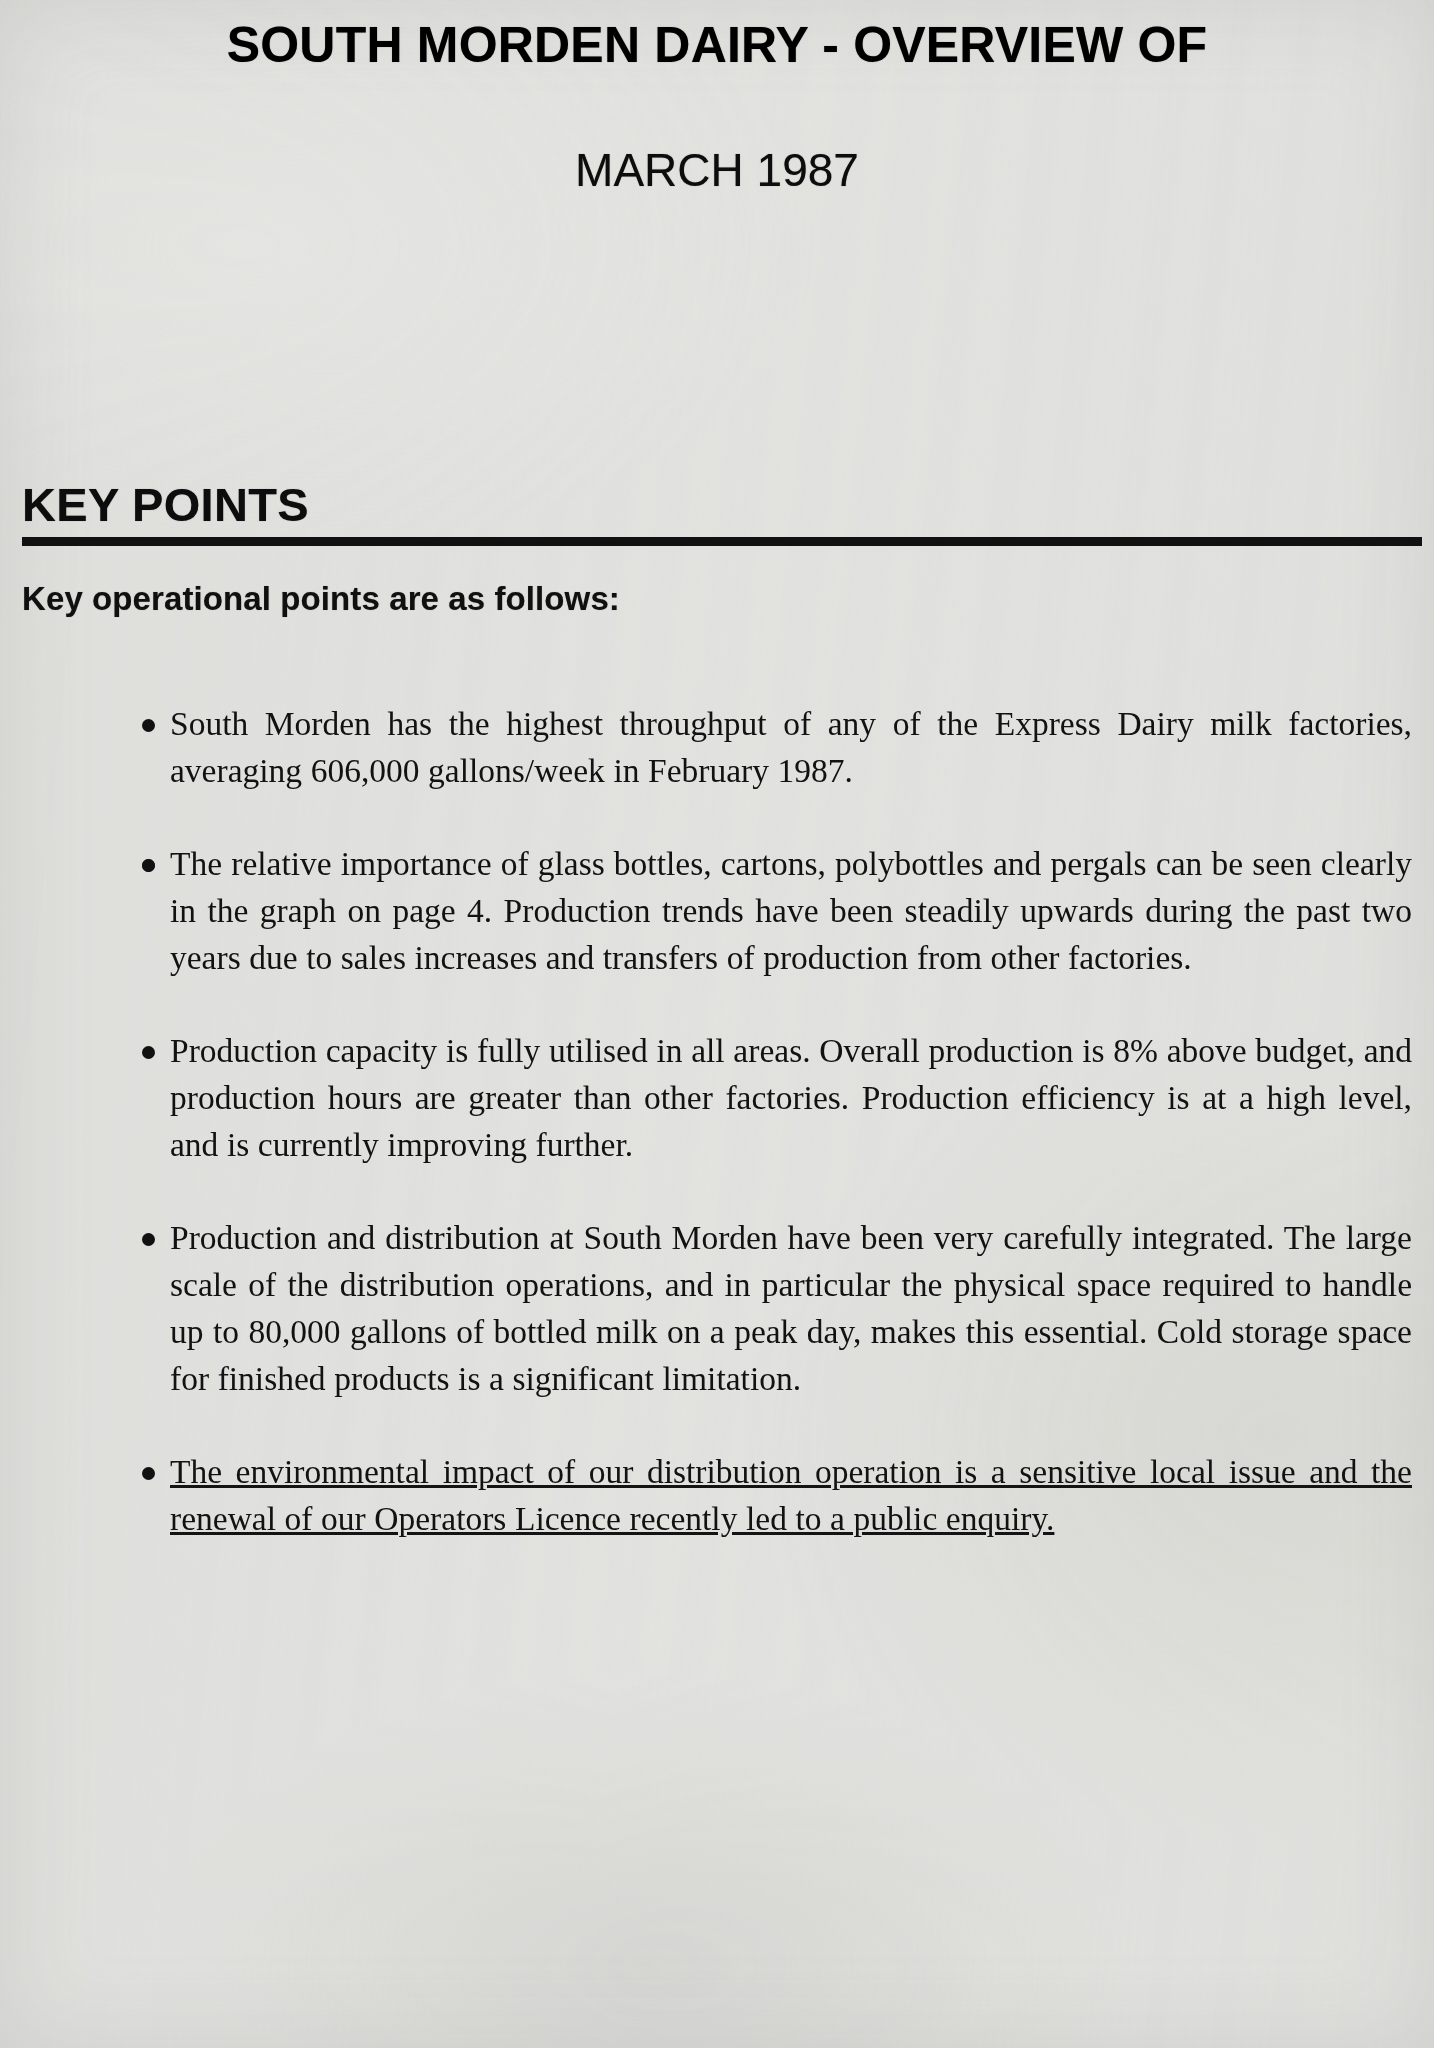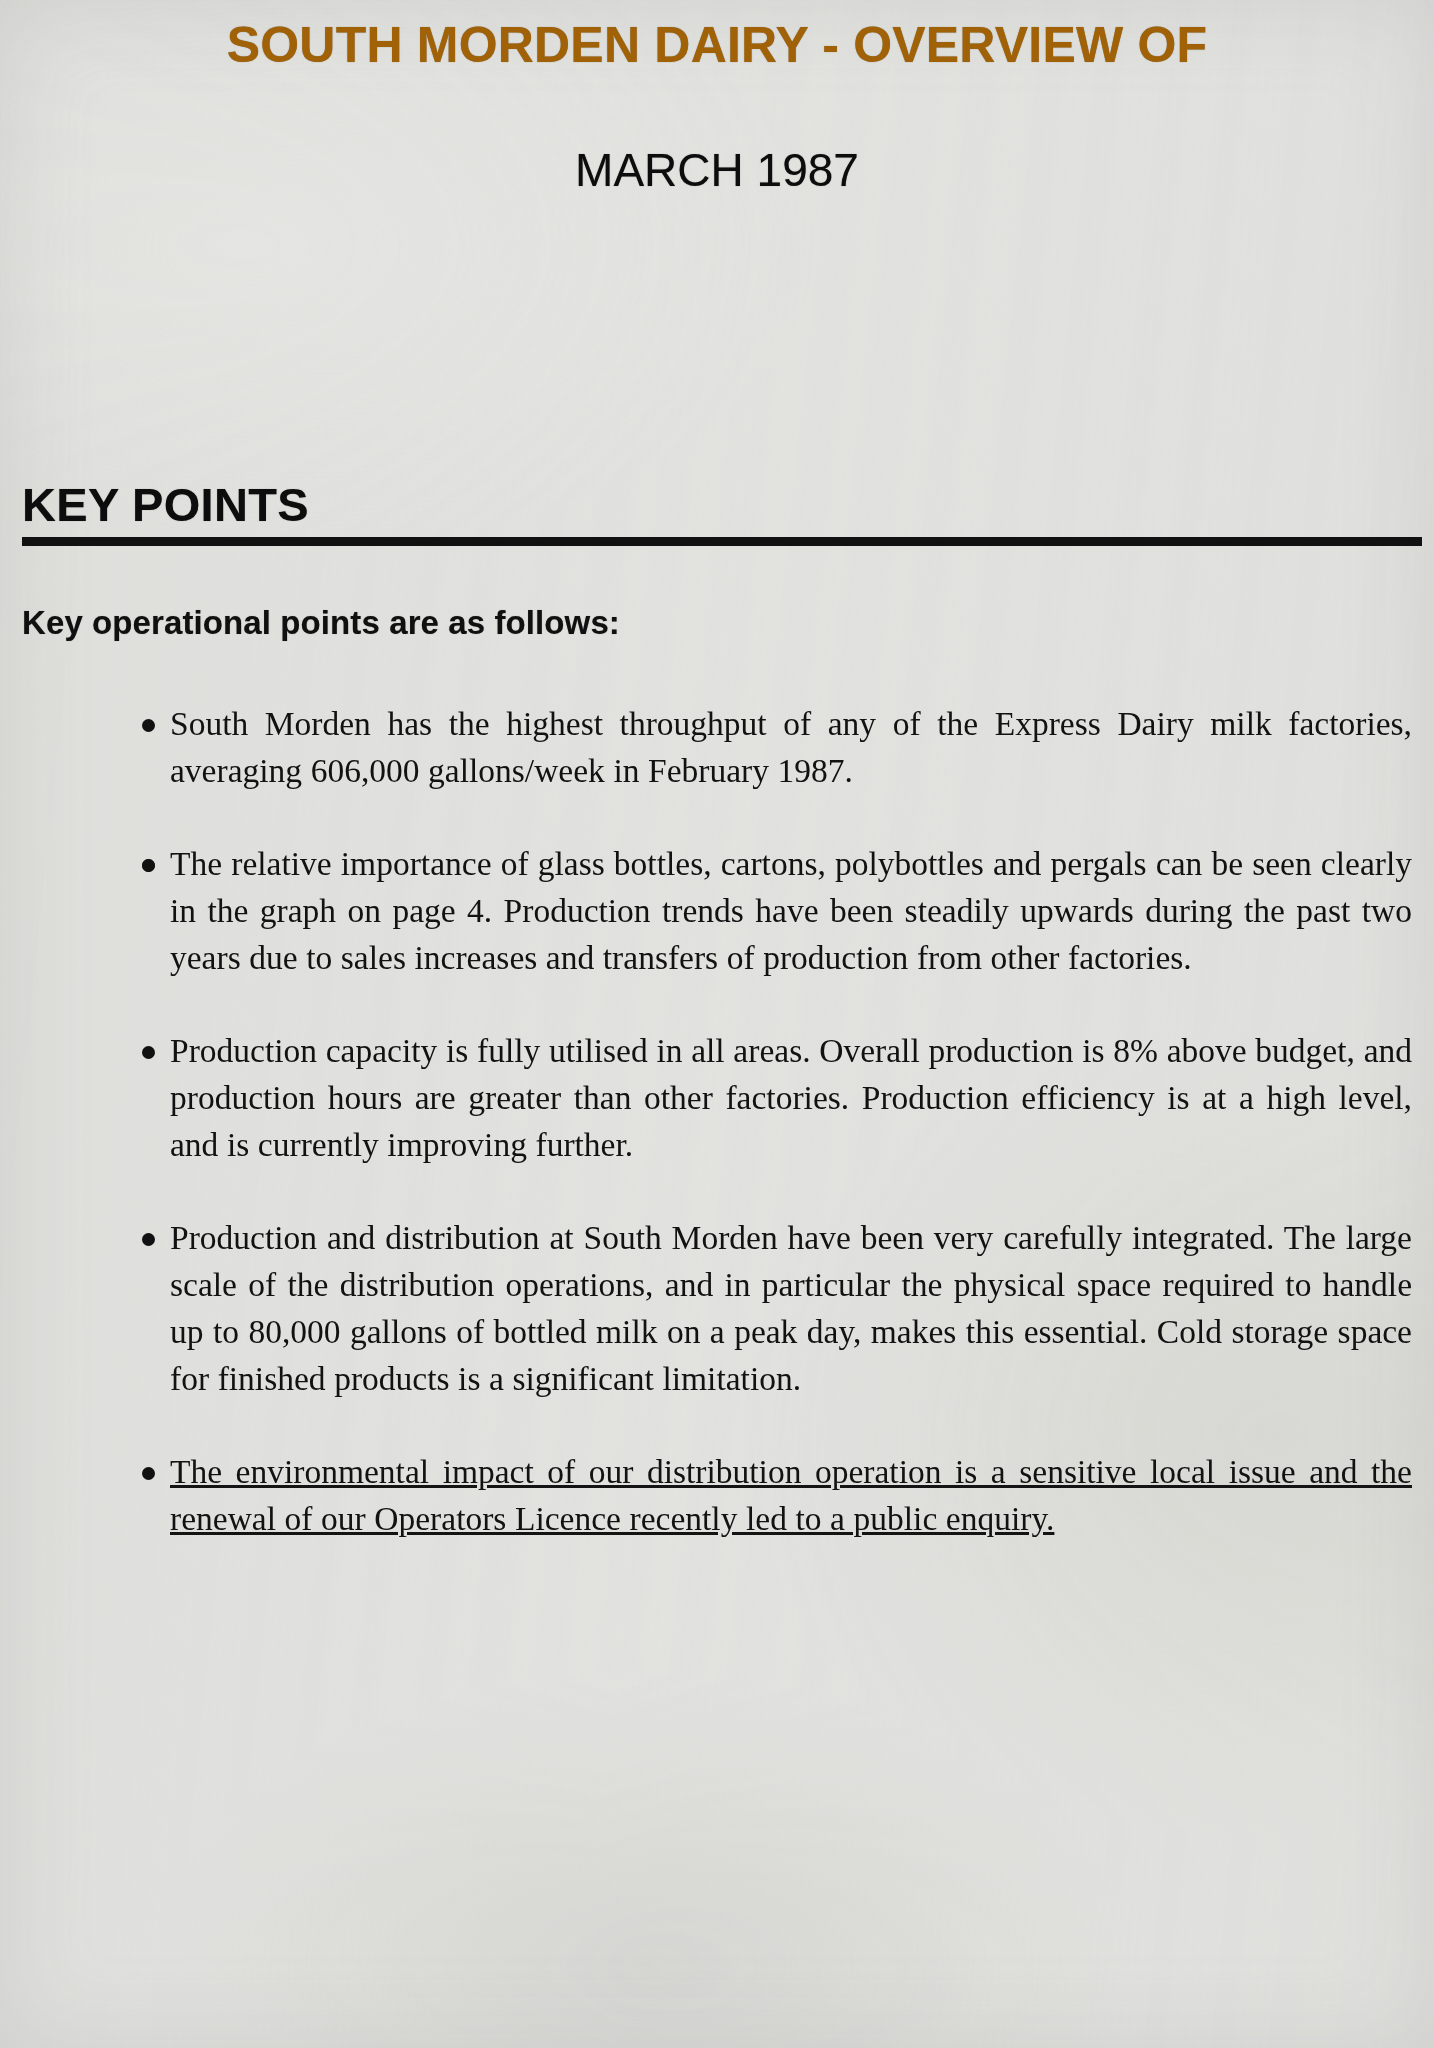--- a/index.html
+++ b/index.html
@@ -50,21 +50,21 @@
     left: 0;
     width: 1434px;
     text-align: center;
   }
   .doc-title {
     font-family: "Liberation Sans", "DejaVu Sans", sans-serif;
     font-weight: bold;
     font-size: 50px;
     line-height: 58px;
     letter-spacing: 0.2px;
-    color: #a16207;
+    color: #000000;
     margin: 0;
     padding: 0 150px;
     text-shadow: 0 0 1px rgba(20,20,20,0.45);
     text-align: center;
   }
   .doc-date {
     font-family: "Liberation Sans", "DejaVu Sans", sans-serif;
     font-weight: normal;
     font-size: 46px;
     line-height: 52px;
@@ -94,21 +94,21 @@
   .section-rule {
     margin-top: 7px;
     width: 1400px;
     height: 9px;
     background: #111111;
   }
 
   
   .lead-in {
     position: absolute;
-    top: 604px;
+    top: 580px;
     left: 22px;
     font-family: "Liberation Sans", "DejaVu Sans", sans-serif;
     font-weight: bold;
     font-size: 33px;
     line-height: 38px;
     letter-spacing: 0.1px;
     color: #101010;
     text-shadow: 0 0 1px rgba(20,20,20,0.35);
   }
 

